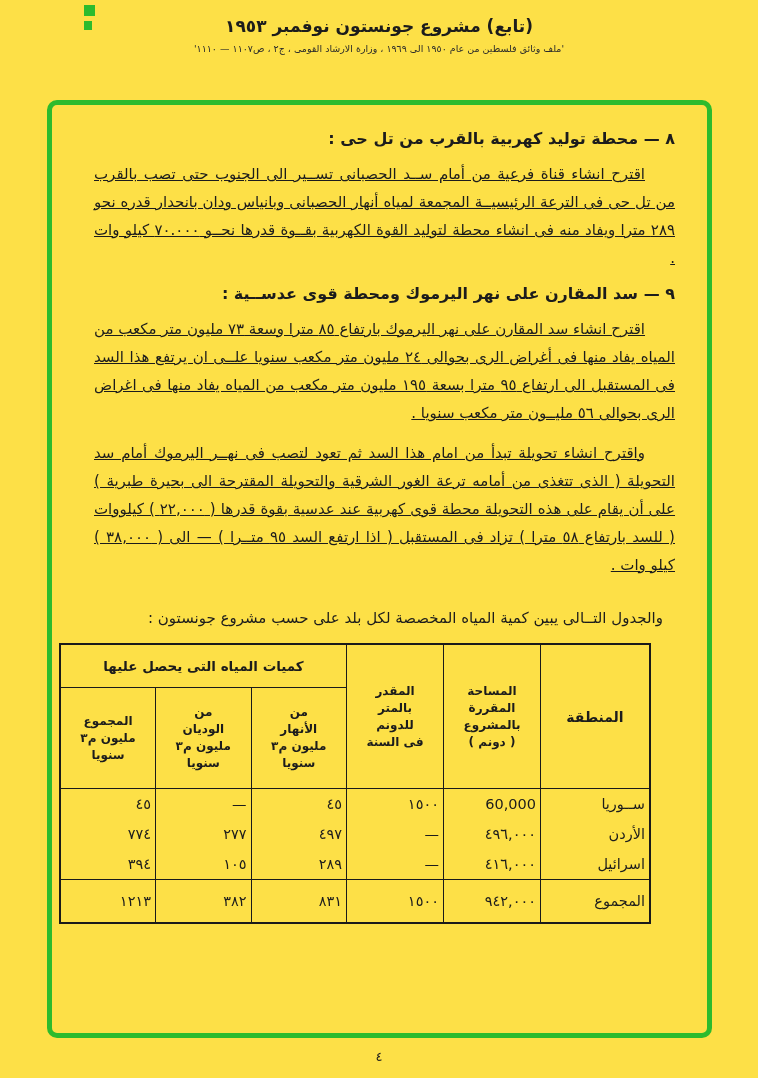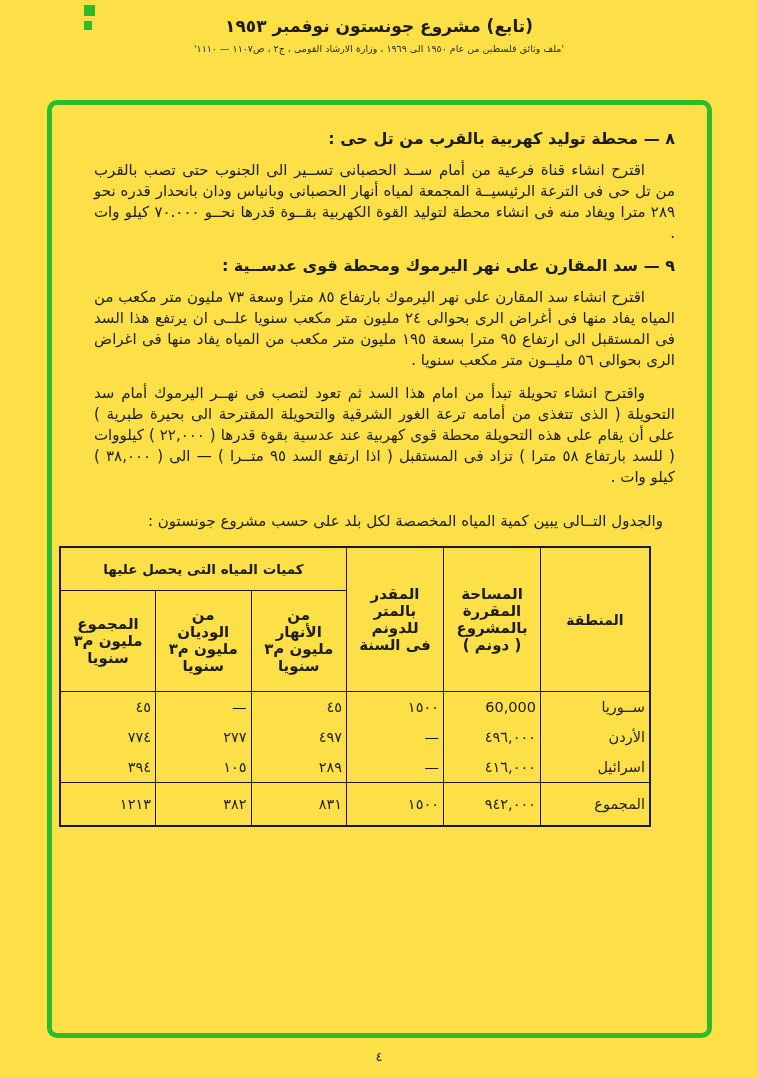--- a/index.html
+++ b/index.html
@@ -39,28 +39,29 @@
     padding: 24px 32px 0 32px;
   }
   .sec-heading {
     font-size: 16px;
     font-weight: bold;
     margin: 0 0 12px 0;
   }
   .sec-heading.second { margin-top: 8px; }
   .para {
     font-size: 15px;
-    line-height: 21px;
+    line-height: 28px;
     text-align: justify;
     text-indent: 30px;
     margin: 0 0 12px 10px;
+    text-decoration: underline;
   }
   .table-intro {
     font-size: 15px;
-    margin: 24px 0 16px 0;
+    margin: 30px 0 16px 0;
     text-indent: 12px;
   }
 
   table.alloc {
     border-collapse: collapse;
     table-layout: fixed;
     width: 592px;
     margin-right: 24px;
     border: 2px solid #1a1a1a;
   }
@@ -70,21 +71,21 @@
     padding: 2px 4px;
     vertical-align: middle;
   }
   table.alloc thead th {
     border-bottom: 1.5px solid #1a1a1a;
     font-weight: bold;
   }
   th.group { height: 38px; font-size: 13.5px; }
   th.multi {
     white-space: pre-line;
-    font-size: 15px;
+    font-size: 12px;
     line-height: 17px;
     text-align: center;
   }
   tr.subhead th { height: 96px; }
   th.col-region {
     font-size: 14px;
     vertical-align: bottom;
     padding-bottom: 32px;
     text-align: center;
   }

